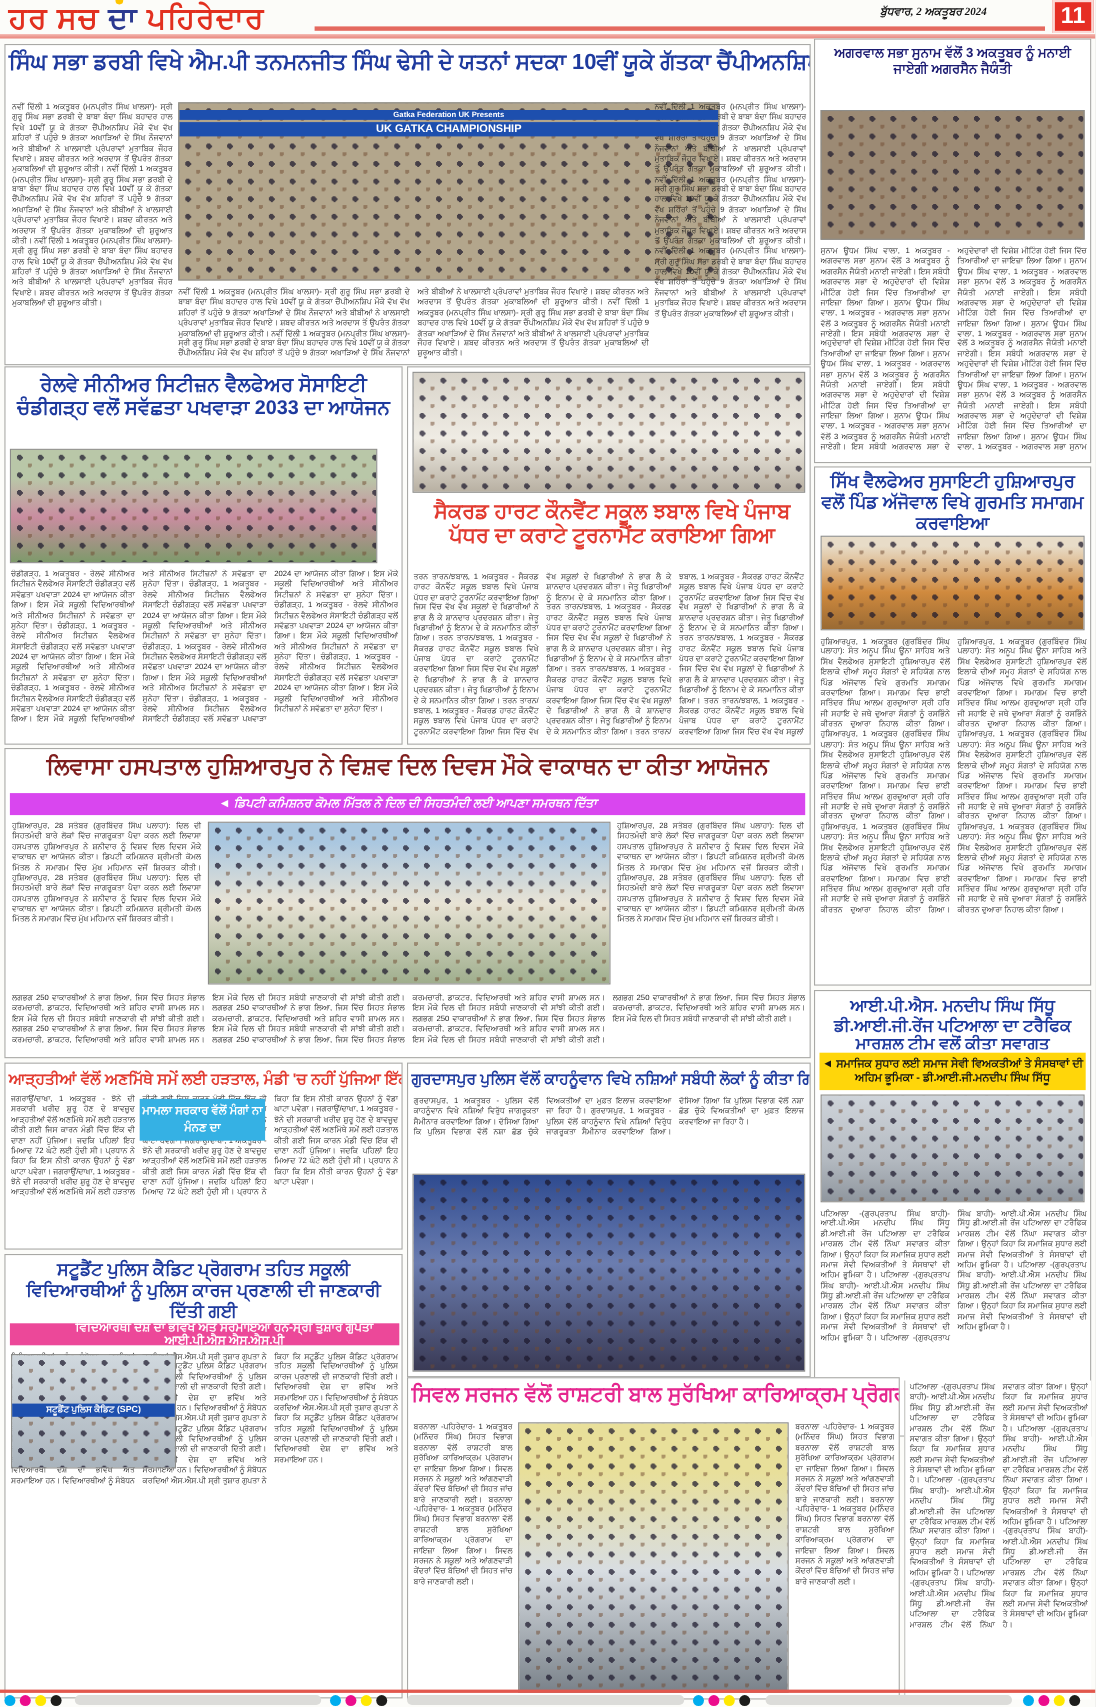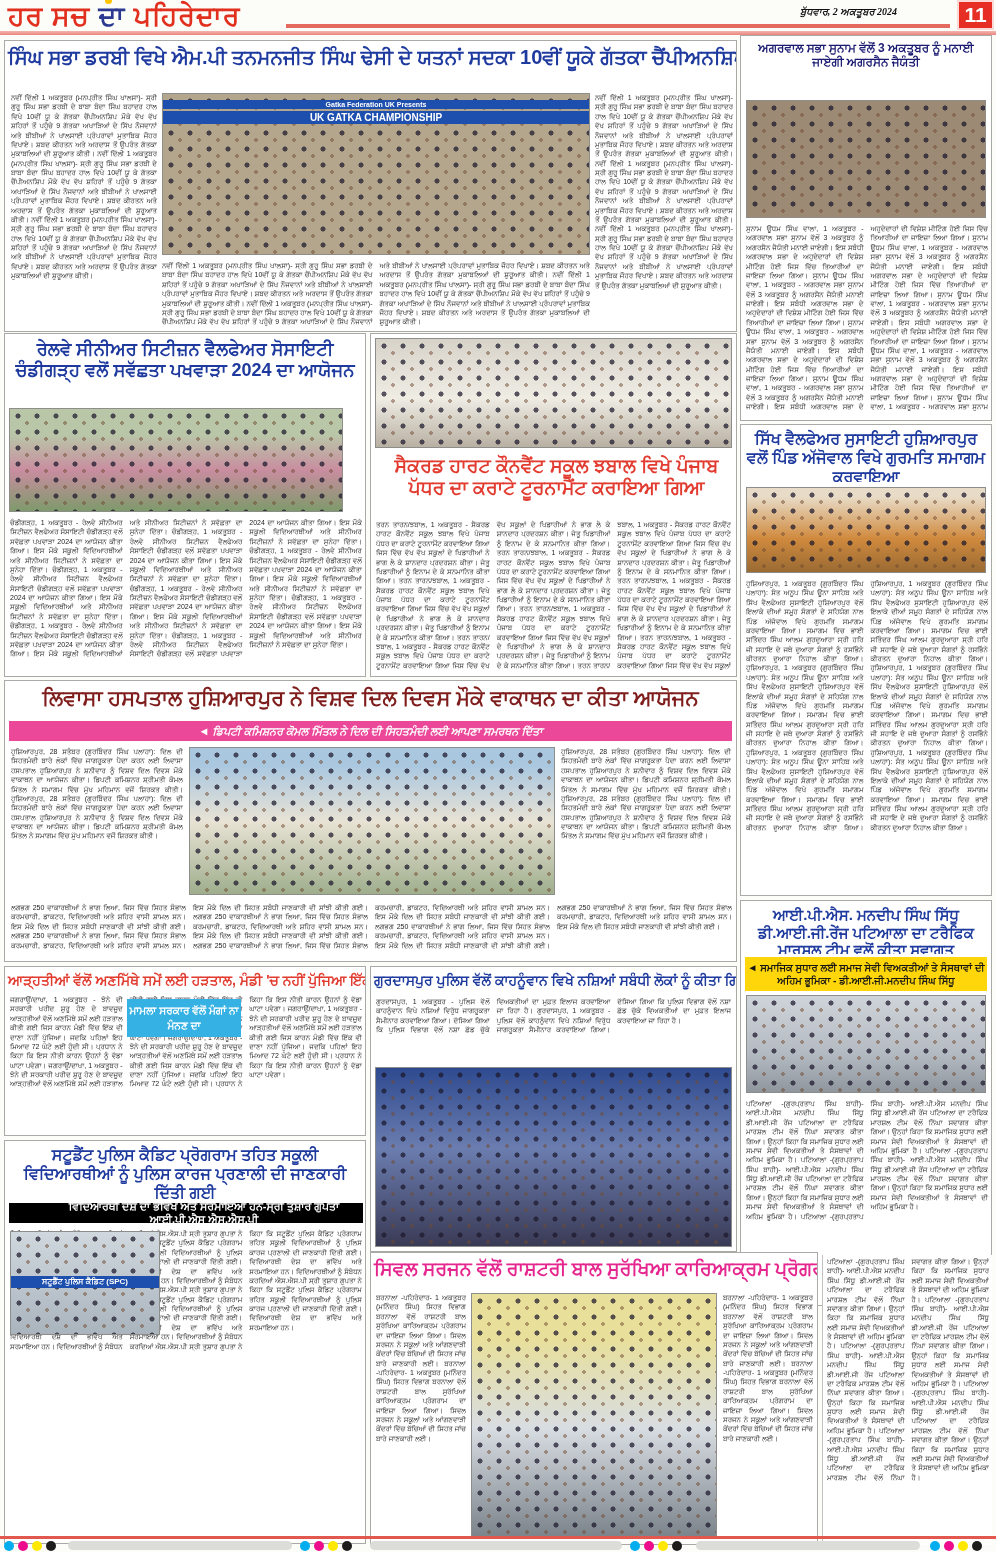--- a/index.html
+++ b/index.html
@@ -47,23 +47,23 @@
   .ph-orange{background:linear-gradient(#e8dcc8 10%,#d08a3e 60%,#9a6a33 100%);}
   .ph-walk{background:linear-gradient(#aac7e0 12%,#e8e3d5 50%,#9fae8d 100%);}
   .ph-tent{background:linear-gradient(#2e4a8f 0%,#6b7db0 45%,#3a3a55 100%);}
   .ph-office{background:linear-gradient(#cfd4da 0%,#b4bac1 60%,#8f969e 100%);}
   .ph-spc{background:linear-gradient(#d0d8de 0%,#aab4bd 100%);}
   .ph-office2{background:linear-gradient(#e8df9a 18%,#d8dde2 55%,#7a828a 100%);}
   .banner{position:absolute;left:0;right:0;background:#1d4fae;color:#fff;text-align:center;
           font-weight:bold;white-space:nowrap;overflow:hidden;z-index:2;}
   .subbar{position:absolute;color:#fff;font-weight:bold;text-align:center;overflow:hidden;
           display:flex;align-items:center;justify-content:center;box-sizing:border-box;}
-  .subbar.green{background:#ec4899;font-style:italic;}
+  .subbar.green{background:#d946ef;font-style:italic;}
   .subbar.yellow{background:#ffd60a;color:#161616;}
-  .subbar.redbar{background:#000000;padding-left:36px;}
+  .subbar.redbar{background:#ec4899;padding-left:36px;}
   .bluebox{position:absolute;background:#35b1e4;color:#fff;font-weight:bold;text-align:center;
            display:flex;align-items:center;justify-content:center;padding:2px;box-sizing:border-box;z-index:3;}
   
   .foot-redline{position:absolute;left:0;top:1536px;width:996px;height:3px;background:#e2584e;}
   .dotgroup{position:absolute;top:1540px;height:11px;display:flex;gap:4px;align-items:center;}
   .dot{width:10px;height:10px;border-radius:50%;display:inline-block;}
   .dot.c{background:#00adee;}.dot.m{background:#ec0c8c;}.dot.y{background:#ffe800;}.dot.k{background:#1d1d1b;}
   .graybar{position:absolute;top:1541px;height:9px;border-radius:5px;background:#dcdcd9;}
 </style>
 </head>
@@ -77,36 +77,36 @@
     <span>ਪਹਿਰੇਦਾਰ</span>
   </div>
   <div class="edition-date">ਬੁੱਧਵਾਰ, 2 ਅਕਤੂਬਰ 2024</div>
   <div class="pagenum">11</div>
   <div class="rule-a"></div>
   <div class="rule-b"></div>
 
   <section class="art" style="left:4px;top:40px;width:733px;height:292px">
     <h2 class="hl blue one-line" style="font-size:20px">ਸਿੰਘ ਸਭਾ ਡਰਬੀ ਵਿਖੇ ਐਮ.ਪੀ ਤਨਮਨਜੀਤ ਸਿੰਘ ਢੇਸੀ ਦੇ ਯਤਨਾਂ ਸਦਕਾ 10ਵੀਂ ਯੂਕੇ ਗੱਤਕਾ ਚੈਂਪੀਅਨਸ਼ਿਪ ਕਰਵਾਈ ਗਈ</h2>
     <div class="body" style="left:6px;top:52px;width:146px;height:234px">ਨਵੀਂ ਦਿੱਲੀ 1 ਅਕਤੂਬਰ (ਮਨਪ੍ਰੀਤ ਸਿੰਘ ਖਾਲਸਾ)- ਸ੍ਰੀ ਗੁਰੂ ਸਿੰਘ ਸਭਾ ਡਰਬੀ ਦੇ ਬਾਬਾ ਬੰਦਾ ਸਿੰਘ ਬਹਾਦਰ ਹਾਲ ਵਿਖੇ 10ਵੀਂ ਯੂ ਕੇ ਗੱਤਕਾ ਚੈਂਪੀਅਨਸ਼ਿਪ ਮੌਕੇ ਵੱਖ ਵੱਖ ਸ਼ਹਿਰਾਂ ਤੋਂ ਪਹੁੰਚੇ 9 ਗੱਤਕਾ ਅਖਾੜਿਆਂ ਦੇ ਸਿੱਖ ਨੌਜਵਾਨਾਂ ਅਤੇ ਬੀਬੀਆਂ ਨੇ ਖਾਲਸਾਈ ਪ੍ਰੰਪਰਾਵਾਂ ਮੁਤਾਬਿਕ ਜੌਹਰ ਵਿਖਾਏ। ਸ਼ਬਦ ਕੀਰਤਨ ਅਤੇ ਅਰਦਾਸ ਤੋਂ ਉਪਰੰਤ ਗੱਤਕਾ ਮੁਕਾਬਲਿਆਂ ਦੀ ਸ਼ੁਰੂਆਤ ਕੀਤੀ। ਨਵੀਂ ਦਿੱਲੀ 1 ਅਕਤੂਬਰ (ਮਨਪ੍ਰੀਤ ਸਿੰਘ ਖਾਲਸਾ)- ਸ੍ਰੀ ਗੁਰੂ ਸਿੰਘ ਸਭਾ ਡਰਬੀ ਦੇ ਬਾਬਾ ਬੰਦਾ ਸਿੰਘ ਬਹਾਦਰ ਹਾਲ ਵਿਖੇ 10ਵੀਂ ਯੂ ਕੇ ਗੱਤਕਾ ਚੈਂਪੀਅਨਸ਼ਿਪ ਮੌਕੇ ਵੱਖ ਵੱਖ ਸ਼ਹਿਰਾਂ ਤੋਂ ਪਹੁੰਚੇ 9 ਗੱਤਕਾ ਅਖਾੜਿਆਂ ਦੇ ਸਿੱਖ ਨੌਜਵਾਨਾਂ ਅਤੇ ਬੀਬੀਆਂ ਨੇ ਖਾਲਸਾਈ ਪ੍ਰੰਪਰਾਵਾਂ ਮੁਤਾਬਿਕ ਜੌਹਰ ਵਿਖਾਏ। ਸ਼ਬਦ ਕੀਰਤਨ ਅਤੇ ਅਰਦਾਸ ਤੋਂ ਉਪਰੰਤ ਗੱਤਕਾ ਮੁਕਾਬਲਿਆਂ ਦੀ ਸ਼ੁਰੂਆਤ ਕੀਤੀ। ਨਵੀਂ ਦਿੱਲੀ 1 ਅਕਤੂਬਰ (ਮਨਪ੍ਰੀਤ ਸਿੰਘ ਖਾਲਸਾ)- ਸ੍ਰੀ ਗੁਰੂ ਸਿੰਘ ਸਭਾ ਡਰਬੀ ਦੇ ਬਾਬਾ ਬੰਦਾ ਸਿੰਘ ਬਹਾਦਰ ਹਾਲ ਵਿਖੇ 10ਵੀਂ ਯੂ ਕੇ ਗੱਤਕਾ ਚੈਂਪੀਅਨਸ਼ਿਪ ਮੌਕੇ ਵੱਖ ਵੱਖ ਸ਼ਹਿਰਾਂ ਤੋਂ ਪਹੁੰਚੇ 9 ਗੱਤਕਾ ਅਖਾੜਿਆਂ ਦੇ ਸਿੱਖ ਨੌਜਵਾਨਾਂ ਅਤੇ ਬੀਬੀਆਂ ਨੇ ਖਾਲਸਾਈ ਪ੍ਰੰਪਰਾਵਾਂ ਮੁਤਾਬਿਕ ਜੌਹਰ ਵਿਖਾਏ। ਸ਼ਬਦ ਕੀਰਤਨ ਅਤੇ ਅਰਦਾਸ ਤੋਂ ਉਪਰੰਤ ਗੱਤਕਾ ਮੁਕਾਬਲਿਆਂ ਦੀ ਸ਼ੁਰੂਆਤ ਕੀਤੀ।</div>
-    <div class="photo ph-crowd" style="left:157px;top:52px;width:428px;height:162px">
+    <div class="photo ph-crowd" style="left:157px;top:52px;width:492px;height:162px">
       <div class="banner" style="top:6px;font-size:7px;padding:1px 0">Gatka Federation UK Presents</div>
       <div class="banner" style="top:17px;font-size:10px;padding:1px 0">UK GATKA CHAMPIONSHIP</div>
     </div>
     <div class="body" style="left:590px;top:52px;width:138px;height:234px">ਨਵੀਂ ਦਿੱਲੀ 1 ਅਕਤੂਬਰ (ਮਨਪ੍ਰੀਤ ਸਿੰਘ ਖਾਲਸਾ)- ਸ੍ਰੀ ਗੁਰੂ ਸਿੰਘ ਸਭਾ ਡਰਬੀ ਦੇ ਬਾਬਾ ਬੰਦਾ ਸਿੰਘ ਬਹਾਦਰ ਹਾਲ ਵਿਖੇ 10ਵੀਂ ਯੂ ਕੇ ਗੱਤਕਾ ਚੈਂਪੀਅਨਸ਼ਿਪ ਮੌਕੇ ਵੱਖ ਵੱਖ ਸ਼ਹਿਰਾਂ ਤੋਂ ਪਹੁੰਚੇ 9 ਗੱਤਕਾ ਅਖਾੜਿਆਂ ਦੇ ਸਿੱਖ ਨੌਜਵਾਨਾਂ ਅਤੇ ਬੀਬੀਆਂ ਨੇ ਖਾਲਸਾਈ ਪ੍ਰੰਪਰਾਵਾਂ ਮੁਤਾਬਿਕ ਜੌਹਰ ਵਿਖਾਏ। ਸ਼ਬਦ ਕੀਰਤਨ ਅਤੇ ਅਰਦਾਸ ਤੋਂ ਉਪਰੰਤ ਗੱਤਕਾ ਮੁਕਾਬਲਿਆਂ ਦੀ ਸ਼ੁਰੂਆਤ ਕੀਤੀ। ਨਵੀਂ ਦਿੱਲੀ 1 ਅਕਤੂਬਰ (ਮਨਪ੍ਰੀਤ ਸਿੰਘ ਖਾਲਸਾ)- ਸ੍ਰੀ ਗੁਰੂ ਸਿੰਘ ਸਭਾ ਡਰਬੀ ਦੇ ਬਾਬਾ ਬੰਦਾ ਸਿੰਘ ਬਹਾਦਰ ਹਾਲ ਵਿਖੇ 10ਵੀਂ ਯੂ ਕੇ ਗੱਤਕਾ ਚੈਂਪੀਅਨਸ਼ਿਪ ਮੌਕੇ ਵੱਖ ਵੱਖ ਸ਼ਹਿਰਾਂ ਤੋਂ ਪਹੁੰਚੇ 9 ਗੱਤਕਾ ਅਖਾੜਿਆਂ ਦੇ ਸਿੱਖ ਨੌਜਵਾਨਾਂ ਅਤੇ ਬੀਬੀਆਂ ਨੇ ਖਾਲਸਾਈ ਪ੍ਰੰਪਰਾਵਾਂ ਮੁਤਾਬਿਕ ਜੌਹਰ ਵਿਖਾਏ। ਸ਼ਬਦ ਕੀਰਤਨ ਅਤੇ ਅਰਦਾਸ ਤੋਂ ਉਪਰੰਤ ਗੱਤਕਾ ਮੁਕਾਬਲਿਆਂ ਦੀ ਸ਼ੁਰੂਆਤ ਕੀਤੀ। ਨਵੀਂ ਦਿੱਲੀ 1 ਅਕਤੂਬਰ (ਮਨਪ੍ਰੀਤ ਸਿੰਘ ਖਾਲਸਾ)- ਸ੍ਰੀ ਗੁਰੂ ਸਿੰਘ ਸਭਾ ਡਰਬੀ ਦੇ ਬਾਬਾ ਬੰਦਾ ਸਿੰਘ ਬਹਾਦਰ ਹਾਲ ਵਿਖੇ 10ਵੀਂ ਯੂ ਕੇ ਗੱਤਕਾ ਚੈਂਪੀਅਨਸ਼ਿਪ ਮੌਕੇ ਵੱਖ ਵੱਖ ਸ਼ਹਿਰਾਂ ਤੋਂ ਪਹੁੰਚੇ 9 ਗੱਤਕਾ ਅਖਾੜਿਆਂ ਦੇ ਸਿੱਖ ਨੌਜਵਾਨਾਂ ਅਤੇ ਬੀਬੀਆਂ ਨੇ ਖਾਲਸਾਈ ਪ੍ਰੰਪਰਾਵਾਂ ਮੁਤਾਬਿਕ ਜੌਹਰ ਵਿਖਾਏ। ਸ਼ਬਦ ਕੀਰਤਨ ਅਤੇ ਅਰਦਾਸ ਤੋਂ ਉਪਰੰਤ ਗੱਤਕਾ ਮੁਕਾਬਲਿਆਂ ਦੀ ਸ਼ੁਰੂਆਤ ਕੀਤੀ।</div>
     <div class="body cols2" style="left:157px;top:220px;width:428px;height:66px">ਨਵੀਂ ਦਿੱਲੀ 1 ਅਕਤੂਬਰ (ਮਨਪ੍ਰੀਤ ਸਿੰਘ ਖਾਲਸਾ)- ਸ੍ਰੀ ਗੁਰੂ ਸਿੰਘ ਸਭਾ ਡਰਬੀ ਦੇ ਬਾਬਾ ਬੰਦਾ ਸਿੰਘ ਬਹਾਦਰ ਹਾਲ ਵਿਖੇ 10ਵੀਂ ਯੂ ਕੇ ਗੱਤਕਾ ਚੈਂਪੀਅਨਸ਼ਿਪ ਮੌਕੇ ਵੱਖ ਵੱਖ ਸ਼ਹਿਰਾਂ ਤੋਂ ਪਹੁੰਚੇ 9 ਗੱਤਕਾ ਅਖਾੜਿਆਂ ਦੇ ਸਿੱਖ ਨੌਜਵਾਨਾਂ ਅਤੇ ਬੀਬੀਆਂ ਨੇ ਖਾਲਸਾਈ ਪ੍ਰੰਪਰਾਵਾਂ ਮੁਤਾਬਿਕ ਜੌਹਰ ਵਿਖਾਏ। ਸ਼ਬਦ ਕੀਰਤਨ ਅਤੇ ਅਰਦਾਸ ਤੋਂ ਉਪਰੰਤ ਗੱਤਕਾ ਮੁਕਾਬਲਿਆਂ ਦੀ ਸ਼ੁਰੂਆਤ ਕੀਤੀ। ਨਵੀਂ ਦਿੱਲੀ 1 ਅਕਤੂਬਰ (ਮਨਪ੍ਰੀਤ ਸਿੰਘ ਖਾਲਸਾ)- ਸ੍ਰੀ ਗੁਰੂ ਸਿੰਘ ਸਭਾ ਡਰਬੀ ਦੇ ਬਾਬਾ ਬੰਦਾ ਸਿੰਘ ਬਹਾਦਰ ਹਾਲ ਵਿਖੇ 10ਵੀਂ ਯੂ ਕੇ ਗੱਤਕਾ ਚੈਂਪੀਅਨਸ਼ਿਪ ਮੌਕੇ ਵੱਖ ਵੱਖ ਸ਼ਹਿਰਾਂ ਤੋਂ ਪਹੁੰਚੇ 9 ਗੱਤਕਾ ਅਖਾੜਿਆਂ ਦੇ ਸਿੱਖ ਨੌਜਵਾਨਾਂ ਅਤੇ ਬੀਬੀਆਂ ਨੇ ਖਾਲਸਾਈ ਪ੍ਰੰਪਰਾਵਾਂ ਮੁਤਾਬਿਕ ਜੌਹਰ ਵਿਖਾਏ। ਸ਼ਬਦ ਕੀਰਤਨ ਅਤੇ ਅਰਦਾਸ ਤੋਂ ਉਪਰੰਤ ਗੱਤਕਾ ਮੁਕਾਬਲਿਆਂ ਦੀ ਸ਼ੁਰੂਆਤ ਕੀਤੀ। ਨਵੀਂ ਦਿੱਲੀ 1 ਅਕਤੂਬਰ (ਮਨਪ੍ਰੀਤ ਸਿੰਘ ਖਾਲਸਾ)- ਸ੍ਰੀ ਗੁਰੂ ਸਿੰਘ ਸਭਾ ਡਰਬੀ ਦੇ ਬਾਬਾ ਬੰਦਾ ਸਿੰਘ ਬਹਾਦਰ ਹਾਲ ਵਿਖੇ 10ਵੀਂ ਯੂ ਕੇ ਗੱਤਕਾ ਚੈਂਪੀਅਨਸ਼ਿਪ ਮੌਕੇ ਵੱਖ ਵੱਖ ਸ਼ਹਿਰਾਂ ਤੋਂ ਪਹੁੰਚੇ 9 ਗੱਤਕਾ ਅਖਾੜਿਆਂ ਦੇ ਸਿੱਖ ਨੌਜਵਾਨਾਂ ਅਤੇ ਬੀਬੀਆਂ ਨੇ ਖਾਲਸਾਈ ਪ੍ਰੰਪਰਾਵਾਂ ਮੁਤਾਬਿਕ ਜੌਹਰ ਵਿਖਾਏ। ਸ਼ਬਦ ਕੀਰਤਨ ਅਤੇ ਅਰਦਾਸ ਤੋਂ ਉਪਰੰਤ ਗੱਤਕਾ ਮੁਕਾਬਲਿਆਂ ਦੀ ਸ਼ੁਰੂਆਤ ਕੀਤੀ।</div>
   </section>
 
   <section class="art" style="left:740px;top:35px;width:252px;height:386px">
     <h2 class="hl navy" style="font-size:12px;height:50px">ਅਗਰਵਾਲ ਸਭਾ ਸੁਨਾਮ ਵੱਲੋਂ 3 ਅਕਤੂਬਰ ਨੂੰ ਮਨਾਈ ਜਾਏਗੀ ਅਗਰਸੈਨ ਜੈਯੰਤੀ</h2>
     <div class="photo ph-seated" style="left:5px;top:64px;width:240px;height:118px"></div>
     <div class="body cols2" style="left:5px;top:188px;width:242px;height:192px">ਸੁਨਾਮ ਊਧਮ ਸਿੰਘ ਵਾਲਾ, 1 ਅਕਤੂਬਰ - ਅਗਰਵਾਲ ਸਭਾ ਸੁਨਾਮ ਵੱਲੋਂ 3 ਅਕਤੂਬਰ ਨੂੰ ਅਗਰਸੈਨ ਜੈਯੰਤੀ ਮਨਾਈ ਜਾਏਗੀ। ਇਸ ਸਬੰਧੀ ਅਗਰਵਾਲ ਸਭਾ ਦੇ ਅਹੁਦੇਦਾਰਾਂ ਦੀ ਵਿਸ਼ੇਸ਼ ਮੀਟਿੰਗ ਹੋਈ ਜਿਸ ਵਿੱਚ ਤਿਆਰੀਆਂ ਦਾ ਜਾਇਜ਼ਾ ਲਿਆ ਗਿਆ। ਸੁਨਾਮ ਊਧਮ ਸਿੰਘ ਵਾਲਾ, 1 ਅਕਤੂਬਰ - ਅਗਰਵਾਲ ਸਭਾ ਸੁਨਾਮ ਵੱਲੋਂ 3 ਅਕਤੂਬਰ ਨੂੰ ਅਗਰਸੈਨ ਜੈਯੰਤੀ ਮਨਾਈ ਜਾਏਗੀ। ਇਸ ਸਬੰਧੀ ਅਗਰਵਾਲ ਸਭਾ ਦੇ ਅਹੁਦੇਦਾਰਾਂ ਦੀ ਵਿਸ਼ੇਸ਼ ਮੀਟਿੰਗ ਹੋਈ ਜਿਸ ਵਿੱਚ ਤਿਆਰੀਆਂ ਦਾ ਜਾਇਜ਼ਾ ਲਿਆ ਗਿਆ। ਸੁਨਾਮ ਊਧਮ ਸਿੰਘ ਵਾਲਾ, 1 ਅਕਤੂਬਰ - ਅਗਰਵਾਲ ਸਭਾ ਸੁਨਾਮ ਵੱਲੋਂ 3 ਅਕਤੂਬਰ ਨੂੰ ਅਗਰਸੈਨ ਜੈਯੰਤੀ ਮਨਾਈ ਜਾਏਗੀ। ਇਸ ਸਬੰਧੀ ਅਗਰਵਾਲ ਸਭਾ ਦੇ ਅਹੁਦੇਦਾਰਾਂ ਦੀ ਵਿਸ਼ੇਸ਼ ਮੀਟਿੰਗ ਹੋਈ ਜਿਸ ਵਿੱਚ ਤਿਆਰੀਆਂ ਦਾ ਜਾਇਜ਼ਾ ਲਿਆ ਗਿਆ। ਸੁਨਾਮ ਊਧਮ ਸਿੰਘ ਵਾਲਾ, 1 ਅਕਤੂਬਰ - ਅਗਰਵਾਲ ਸਭਾ ਸੁਨਾਮ ਵੱਲੋਂ 3 ਅਕਤੂਬਰ ਨੂੰ ਅਗਰਸੈਨ ਜੈਯੰਤੀ ਮਨਾਈ ਜਾਏਗੀ। ਇਸ ਸਬੰਧੀ ਅਗਰਵਾਲ ਸਭਾ ਦੇ ਅਹੁਦੇਦਾਰਾਂ ਦੀ ਵਿਸ਼ੇਸ਼ ਮੀਟਿੰਗ ਹੋਈ ਜਿਸ ਵਿੱਚ ਤਿਆਰੀਆਂ ਦਾ ਜਾਇਜ਼ਾ ਲਿਆ ਗਿਆ। ਸੁਨਾਮ ਊਧਮ ਸਿੰਘ ਵਾਲਾ, 1 ਅਕਤੂਬਰ - ਅਗਰਵਾਲ ਸਭਾ ਸੁਨਾਮ ਵੱਲੋਂ 3 ਅਕਤੂਬਰ ਨੂੰ ਅਗਰਸੈਨ ਜੈਯੰਤੀ ਮਨਾਈ ਜਾਏਗੀ। ਇਸ ਸਬੰਧੀ ਅਗਰਵਾਲ ਸਭਾ ਦੇ ਅਹੁਦੇਦਾਰਾਂ ਦੀ ਵਿਸ਼ੇਸ਼ ਮੀਟਿੰਗ ਹੋਈ ਜਿਸ ਵਿੱਚ ਤਿਆਰੀਆਂ ਦਾ ਜਾਇਜ਼ਾ ਲਿਆ ਗਿਆ। ਸੁਨਾਮ ਊਧਮ ਸਿੰਘ ਵਾਲਾ, 1 ਅਕਤੂਬਰ - ਅਗਰਵਾਲ ਸਭਾ ਸੁਨਾਮ ਵੱਲੋਂ 3 ਅਕਤੂਬਰ ਨੂੰ ਅਗਰਸੈਨ ਜੈਯੰਤੀ ਮਨਾਈ ਜਾਏਗੀ। ਇਸ ਸਬੰਧੀ ਅਗਰਵਾਲ ਸਭਾ ਦੇ ਅਹੁਦੇਦਾਰਾਂ ਦੀ ਵਿਸ਼ੇਸ਼ ਮੀਟਿੰਗ ਹੋਈ ਜਿਸ ਵਿੱਚ ਤਿਆਰੀਆਂ ਦਾ ਜਾਇਜ਼ਾ ਲਿਆ ਗਿਆ। ਸੁਨਾਮ ਊਧਮ ਸਿੰਘ ਵਾਲਾ, 1 ਅਕਤੂਬਰ - ਅਗਰਵਾਲ ਸਭਾ ਸੁਨਾਮ ਵੱਲੋਂ 3 ਅਕਤੂਬਰ ਨੂੰ ਅਗਰਸੈਨ ਜੈਯੰਤੀ ਮਨਾਈ ਜਾਏਗੀ। ਇਸ ਸਬੰਧੀ ਅਗਰਵਾਲ ਸਭਾ ਦੇ ਅਹੁਦੇਦਾਰਾਂ ਦੀ ਵਿਸ਼ੇਸ਼ ਮੀਟਿੰਗ ਹੋਈ ਜਿਸ ਵਿੱਚ ਤਿਆਰੀਆਂ ਦਾ ਜਾਇਜ਼ਾ ਲਿਆ ਗਿਆ। ਸੁਨਾਮ ਊਧਮ ਸਿੰਘ ਵਾਲਾ, 1 ਅਕਤੂਬਰ - ਅਗਰਵਾਲ ਸਭਾ ਸੁਨਾਮ ਵੱਲੋਂ 3 ਅਕਤੂਬਰ ਨੂੰ ਅਗਰਸੈਨ ਜੈਯੰਤੀ ਮਨਾਈ ਜਾਏਗੀ। ਇਸ ਸਬੰਧੀ ਅਗਰਵਾਲ ਸਭਾ ਦੇ ਅਹੁਦੇਦਾਰਾਂ ਦੀ ਵਿਸ਼ੇਸ਼ ਮੀਟਿੰਗ ਹੋਈ ਜਿਸ ਵਿੱਚ ਤਿਆਰੀਆਂ ਦਾ ਜਾਇਜ਼ਾ ਲਿਆ ਗਿਆ।</div>
   </section>
 
   <section class="art" style="left:4px;top:333px;width:362px;height:344px">
-    <h2 class="hl blue" style="font-size:18px;height:58px">ਰੇਲਵੇ ਸੀਨੀਅਰ ਸਿਟੀਜ਼ਨ ਵੈਲਫੇਅਰ ਸੋਸਾਇਟੀ ਚੰਡੀਗੜ੍ਹ ਵਲੋਂ ਸਵੱਛਤਾ ਪਖਵਾੜਾ 2024 ਦਾ ਆਯੋਜਨ</h2>
+    <h2 class="hl blue" style="font-size:18px;height:58px">ਰੇਲਵੇ ਸੀਨੀਅਰ ਸਿਟੀਜ਼ਨ ਵੈਲਫੇਅਰ ਸੋਸਾਇਟੀ ਚੰਡੀਗੜ੍ਹ ਵਲੋਂ ਸਵੱਛਤਾ ਪਖਵਾੜਾ 2033 ਦਾ ਆਯੋਜਨ</h2>
     <div class="photo ph-pink" style="left:4px;top:74px;width:334px;height:104px;background:linear-gradient(#b9c7a8 25%,#c98da0 60%,#7e9a6b 100%)"></div>
     <div class="body cols3" style="left:5px;top:184px;width:352px;height:154px">ਚੰਡੀਗੜ੍ਹ, 1 ਅਕਤੂਬਰ - ਰੇਲਵੇ ਸੀਨੀਅਰ ਸਿਟੀਜ਼ਨ ਵੈਲਫੇਅਰ ਸੋਸਾਇਟੀ ਚੰਡੀਗੜ੍ਹ ਵਲੋਂ ਸਵੱਛਤਾ ਪਖਵਾੜਾ 2024 ਦਾ ਆਯੋਜਨ ਕੀਤਾ ਗਿਆ। ਇਸ ਮੌਕੇ ਸਕੂਲੀ ਵਿਦਿਆਰਥੀਆਂ ਅਤੇ ਸੀਨੀਅਰ ਸਿਟੀਜ਼ਨਾਂ ਨੇ ਸਵੱਛਤਾ ਦਾ ਸੁਨੇਹਾ ਦਿੱਤਾ। ਚੰਡੀਗੜ੍ਹ, 1 ਅਕਤੂਬਰ - ਰੇਲਵੇ ਸੀਨੀਅਰ ਸਿਟੀਜ਼ਨ ਵੈਲਫੇਅਰ ਸੋਸਾਇਟੀ ਚੰਡੀਗੜ੍ਹ ਵਲੋਂ ਸਵੱਛਤਾ ਪਖਵਾੜਾ 2024 ਦਾ ਆਯੋਜਨ ਕੀਤਾ ਗਿਆ। ਇਸ ਮੌਕੇ ਸਕੂਲੀ ਵਿਦਿਆਰਥੀਆਂ ਅਤੇ ਸੀਨੀਅਰ ਸਿਟੀਜ਼ਨਾਂ ਨੇ ਸਵੱਛਤਾ ਦਾ ਸੁਨੇਹਾ ਦਿੱਤਾ। ਚੰਡੀਗੜ੍ਹ, 1 ਅਕਤੂਬਰ - ਰੇਲਵੇ ਸੀਨੀਅਰ ਸਿਟੀਜ਼ਨ ਵੈਲਫੇਅਰ ਸੋਸਾਇਟੀ ਚੰਡੀਗੜ੍ਹ ਵਲੋਂ ਸਵੱਛਤਾ ਪਖਵਾੜਾ 2024 ਦਾ ਆਯੋਜਨ ਕੀਤਾ ਗਿਆ। ਇਸ ਮੌਕੇ ਸਕੂਲੀ ਵਿਦਿਆਰਥੀਆਂ ਅਤੇ ਸੀਨੀਅਰ ਸਿਟੀਜ਼ਨਾਂ ਨੇ ਸਵੱਛਤਾ ਦਾ ਸੁਨੇਹਾ ਦਿੱਤਾ। ਚੰਡੀਗੜ੍ਹ, 1 ਅਕਤੂਬਰ - ਰੇਲਵੇ ਸੀਨੀਅਰ ਸਿਟੀਜ਼ਨ ਵੈਲਫੇਅਰ ਸੋਸਾਇਟੀ ਚੰਡੀਗੜ੍ਹ ਵਲੋਂ ਸਵੱਛਤਾ ਪਖਵਾੜਾ 2024 ਦਾ ਆਯੋਜਨ ਕੀਤਾ ਗਿਆ। ਇਸ ਮੌਕੇ ਸਕੂਲੀ ਵਿਦਿਆਰਥੀਆਂ ਅਤੇ ਸੀਨੀਅਰ ਸਿਟੀਜ਼ਨਾਂ ਨੇ ਸਵੱਛਤਾ ਦਾ ਸੁਨੇਹਾ ਦਿੱਤਾ। ਚੰਡੀਗੜ੍ਹ, 1 ਅਕਤੂਬਰ - ਰੇਲਵੇ ਸੀਨੀਅਰ ਸਿਟੀਜ਼ਨ ਵੈਲਫੇਅਰ ਸੋਸਾਇਟੀ ਚੰਡੀਗੜ੍ਹ ਵਲੋਂ ਸਵੱਛਤਾ ਪਖਵਾੜਾ 2024 ਦਾ ਆਯੋਜਨ ਕੀਤਾ ਗਿਆ। ਇਸ ਮੌਕੇ ਸਕੂਲੀ ਵਿਦਿਆਰਥੀਆਂ ਅਤੇ ਸੀਨੀਅਰ ਸਿਟੀਜ਼ਨਾਂ ਨੇ ਸਵੱਛਤਾ ਦਾ ਸੁਨੇਹਾ ਦਿੱਤਾ। ਚੰਡੀਗੜ੍ਹ, 1 ਅਕਤੂਬਰ - ਰੇਲਵੇ ਸੀਨੀਅਰ ਸਿਟੀਜ਼ਨ ਵੈਲਫੇਅਰ ਸੋਸਾਇਟੀ ਚੰਡੀਗੜ੍ਹ ਵਲੋਂ ਸਵੱਛਤਾ ਪਖਵਾੜਾ 2024 ਦਾ ਆਯੋਜਨ ਕੀਤਾ ਗਿਆ। ਇਸ ਮੌਕੇ ਸਕੂਲੀ ਵਿਦਿਆਰਥੀਆਂ ਅਤੇ ਸੀਨੀਅਰ ਸਿਟੀਜ਼ਨਾਂ ਨੇ ਸਵੱਛਤਾ ਦਾ ਸੁਨੇਹਾ ਦਿੱਤਾ। ਚੰਡੀਗੜ੍ਹ, 1 ਅਕਤੂਬਰ - ਰੇਲਵੇ ਸੀਨੀਅਰ ਸਿਟੀਜ਼ਨ ਵੈਲਫੇਅਰ ਸੋਸਾਇਟੀ ਚੰਡੀਗੜ੍ਹ ਵਲੋਂ ਸਵੱਛਤਾ ਪਖਵਾੜਾ 2024 ਦਾ ਆਯੋਜਨ ਕੀਤਾ ਗਿਆ। ਇਸ ਮੌਕੇ ਸਕੂਲੀ ਵਿਦਿਆਰਥੀਆਂ ਅਤੇ ਸੀਨੀਅਰ ਸਿਟੀਜ਼ਨਾਂ ਨੇ ਸਵੱਛਤਾ ਦਾ ਸੁਨੇਹਾ ਦਿੱਤਾ। ਚੰਡੀਗੜ੍ਹ, 1 ਅਕਤੂਬਰ - ਰੇਲਵੇ ਸੀਨੀਅਰ ਸਿਟੀਜ਼ਨ ਵੈਲਫੇਅਰ ਸੋਸਾਇਟੀ ਚੰਡੀਗੜ੍ਹ ਵਲੋਂ ਸਵੱਛਤਾ ਪਖਵਾੜਾ 2024 ਦਾ ਆਯੋਜਨ ਕੀਤਾ ਗਿਆ। ਇਸ ਮੌਕੇ ਸਕੂਲੀ ਵਿਦਿਆਰਥੀਆਂ ਅਤੇ ਸੀਨੀਅਰ ਸਿਟੀਜ਼ਨਾਂ ਨੇ ਸਵੱਛਤਾ ਦਾ ਸੁਨੇਹਾ ਦਿੱਤਾ।</div>
   </section>
 
   <section class="art" style="left:370px;top:333px;width:367px;height:344px">
     <div class="photo ph-karate" style="left:4px;top:4px;width:357px;height:110px"></div>
     <h2 class="hl red" style="font-size:19px;position:absolute;left:0;top:116px;width:100%;height:62px">ਸੈਕਰਡ ਹਾਰਟ ਕੌਨਵੈਂਟ ਸਕੂਲ ਝਬਾਲ ਵਿਖੇ ਪੰਜਾਬ ਪੱਧਰ ਦਾ ਕਰਾਟੇ ਟੂਰਨਾਮੈਂਟ ਕਰਾਇਆ ਗਿਆ</h2>
     <div class="body cols3" style="left:5px;top:186px;width:355px;height:152px">ਤਰਨ ਤਾਰਨ/ਝਬਾਲ, 1 ਅਕਤੂਬਰ - ਸੈਕਰਡ ਹਾਰਟ ਕੌਨਵੈਂਟ ਸਕੂਲ ਝਬਾਲ ਵਿਖੇ ਪੰਜਾਬ ਪੱਧਰ ਦਾ ਕਰਾਟੇ ਟੂਰਨਾਮੈਂਟ ਕਰਵਾਇਆ ਗਿਆ ਜਿਸ ਵਿੱਚ ਵੱਖ ਵੱਖ ਸਕੂਲਾਂ ਦੇ ਖਿਡਾਰੀਆਂ ਨੇ ਭਾਗ ਲੈ ਕੇ ਸ਼ਾਨਦਾਰ ਪ੍ਰਦਰਸ਼ਨ ਕੀਤਾ। ਜੇਤੂ ਖਿਡਾਰੀਆਂ ਨੂੰ ਇਨਾਮ ਦੇ ਕੇ ਸਨਮਾਨਿਤ ਕੀਤਾ ਗਿਆ। ਤਰਨ ਤਾਰਨ/ਝਬਾਲ, 1 ਅਕਤੂਬਰ - ਸੈਕਰਡ ਹਾਰਟ ਕੌਨਵੈਂਟ ਸਕੂਲ ਝਬਾਲ ਵਿਖੇ ਪੰਜਾਬ ਪੱਧਰ ਦਾ ਕਰਾਟੇ ਟੂਰਨਾਮੈਂਟ ਕਰਵਾਇਆ ਗਿਆ ਜਿਸ ਵਿੱਚ ਵੱਖ ਵੱਖ ਸਕੂਲਾਂ ਦੇ ਖਿਡਾਰੀਆਂ ਨੇ ਭਾਗ ਲੈ ਕੇ ਸ਼ਾਨਦਾਰ ਪ੍ਰਦਰਸ਼ਨ ਕੀਤਾ। ਜੇਤੂ ਖਿਡਾਰੀਆਂ ਨੂੰ ਇਨਾਮ ਦੇ ਕੇ ਸਨਮਾਨਿਤ ਕੀਤਾ ਗਿਆ। ਤਰਨ ਤਾਰਨ/ਝਬਾਲ, 1 ਅਕਤੂਬਰ - ਸੈਕਰਡ ਹਾਰਟ ਕੌਨਵੈਂਟ ਸਕੂਲ ਝਬਾਲ ਵਿਖੇ ਪੰਜਾਬ ਪੱਧਰ ਦਾ ਕਰਾਟੇ ਟੂਰਨਾਮੈਂਟ ਕਰਵਾਇਆ ਗਿਆ ਜਿਸ ਵਿੱਚ ਵੱਖ ਵੱਖ ਸਕੂਲਾਂ ਦੇ ਖਿਡਾਰੀਆਂ ਨੇ ਭਾਗ ਲੈ ਕੇ ਸ਼ਾਨਦਾਰ ਪ੍ਰਦਰਸ਼ਨ ਕੀਤਾ। ਜੇਤੂ ਖਿਡਾਰੀਆਂ ਨੂੰ ਇਨਾਮ ਦੇ ਕੇ ਸਨਮਾਨਿਤ ਕੀਤਾ ਗਿਆ। ਤਰਨ ਤਾਰਨ/ਝਬਾਲ, 1 ਅਕਤੂਬਰ - ਸੈਕਰਡ ਹਾਰਟ ਕੌਨਵੈਂਟ ਸਕੂਲ ਝਬਾਲ ਵਿਖੇ ਪੰਜਾਬ ਪੱਧਰ ਦਾ ਕਰਾਟੇ ਟੂਰਨਾਮੈਂਟ ਕਰਵਾਇਆ ਗਿਆ ਜਿਸ ਵਿੱਚ ਵੱਖ ਵੱਖ ਸਕੂਲਾਂ ਦੇ ਖਿਡਾਰੀਆਂ ਨੇ ਭਾਗ ਲੈ ਕੇ ਸ਼ਾਨਦਾਰ ਪ੍ਰਦਰਸ਼ਨ ਕੀਤਾ। ਜੇਤੂ ਖਿਡਾਰੀਆਂ ਨੂੰ ਇਨਾਮ ਦੇ ਕੇ ਸਨਮਾਨਿਤ ਕੀਤਾ ਗਿਆ। ਤਰਨ ਤਾਰਨ/ਝਬਾਲ, 1 ਅਕਤੂਬਰ - ਸੈਕਰਡ ਹਾਰਟ ਕੌਨਵੈਂਟ ਸਕੂਲ ਝਬਾਲ ਵਿਖੇ ਪੰਜਾਬ ਪੱਧਰ ਦਾ ਕਰਾਟੇ ਟੂਰਨਾਮੈਂਟ ਕਰਵਾਇਆ ਗਿਆ ਜਿਸ ਵਿੱਚ ਵੱਖ ਵੱਖ ਸਕੂਲਾਂ ਦੇ ਖਿਡਾਰੀਆਂ ਨੇ ਭਾਗ ਲੈ ਕੇ ਸ਼ਾਨਦਾਰ ਪ੍ਰਦਰਸ਼ਨ ਕੀਤਾ। ਜੇਤੂ ਖਿਡਾਰੀਆਂ ਨੂੰ ਇਨਾਮ ਦੇ ਕੇ ਸਨਮਾਨਿਤ ਕੀਤਾ ਗਿਆ। ਤਰਨ ਤਾਰਨ/ਝਬਾਲ, 1 ਅਕਤੂਬਰ - ਸੈਕਰਡ ਹਾਰਟ ਕੌਨਵੈਂਟ ਸਕੂਲ ਝਬਾਲ ਵਿਖੇ ਪੰਜਾਬ ਪੱਧਰ ਦਾ ਕਰਾਟੇ ਟੂਰਨਾਮੈਂਟ ਕਰਵਾਇਆ ਗਿਆ ਜਿਸ ਵਿੱਚ ਵੱਖ ਵੱਖ ਸਕੂਲਾਂ ਦੇ ਖਿਡਾਰੀਆਂ ਨੇ ਭਾਗ ਲੈ ਕੇ ਸ਼ਾਨਦਾਰ ਪ੍ਰਦਰਸ਼ਨ ਕੀਤਾ। ਜੇਤੂ ਖਿਡਾਰੀਆਂ ਨੂੰ ਇਨਾਮ ਦੇ ਕੇ ਸਨਮਾਨਿਤ ਕੀਤਾ ਗਿਆ। ਤਰਨ ਤਾਰਨ/ਝਬਾਲ, 1 ਅਕਤੂਬਰ - ਸੈਕਰਡ ਹਾਰਟ ਕੌਨਵੈਂਟ ਸਕੂਲ ਝਬਾਲ ਵਿਖੇ ਪੰਜਾਬ ਪੱਧਰ ਦਾ ਕਰਾਟੇ ਟੂਰਨਾਮੈਂਟ ਕਰਵਾਇਆ ਗਿਆ ਜਿਸ ਵਿੱਚ ਵੱਖ ਵੱਖ ਸਕੂਲਾਂ ਦੇ ਖਿਡਾਰੀਆਂ ਨੇ ਭਾਗ ਲੈ ਕੇ ਸ਼ਾਨਦਾਰ ਪ੍ਰਦਰਸ਼ਨ ਕੀਤਾ। ਜੇਤੂ ਖਿਡਾਰੀਆਂ ਨੂੰ ਇਨਾਮ ਦੇ ਕੇ ਸਨਮਾਨਿਤ ਕੀਤਾ ਗਿਆ। ਤਰਨ ਤਾਰਨ/ਝਬਾਲ, 1 ਅਕਤੂਬਰ - ਸੈਕਰਡ ਹਾਰਟ ਕੌਨਵੈਂਟ ਸਕੂਲ ਝਬਾਲ ਵਿਖੇ ਪੰਜਾਬ ਪੱਧਰ ਦਾ ਕਰਾਟੇ ਟੂਰਨਾਮੈਂਟ ਕਰਵਾਇਆ ਗਿਆ ਜਿਸ ਵਿੱਚ ਵੱਖ ਵੱਖ ਸਕੂਲਾਂ ਦੇ ਖਿਡਾਰੀਆਂ ਨੇ ਭਾਗ ਲੈ ਕੇ ਸ਼ਾਨਦਾਰ ਪ੍ਰਦਰਸ਼ਨ ਕੀਤਾ। ਜੇਤੂ ਖਿਡਾਰੀਆਂ ਨੂੰ ਇਨਾਮ ਦੇ ਕੇ ਸਨਮਾਨਿਤ ਕੀਤਾ ਗਿਆ।</div>
   </section>
 

